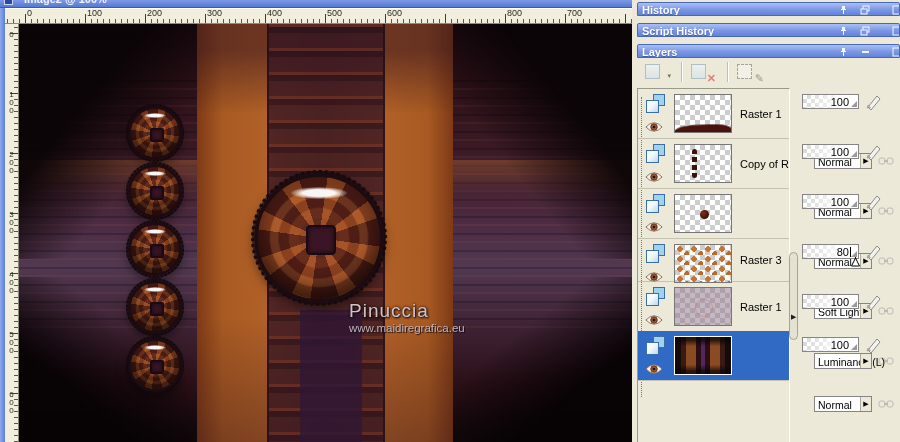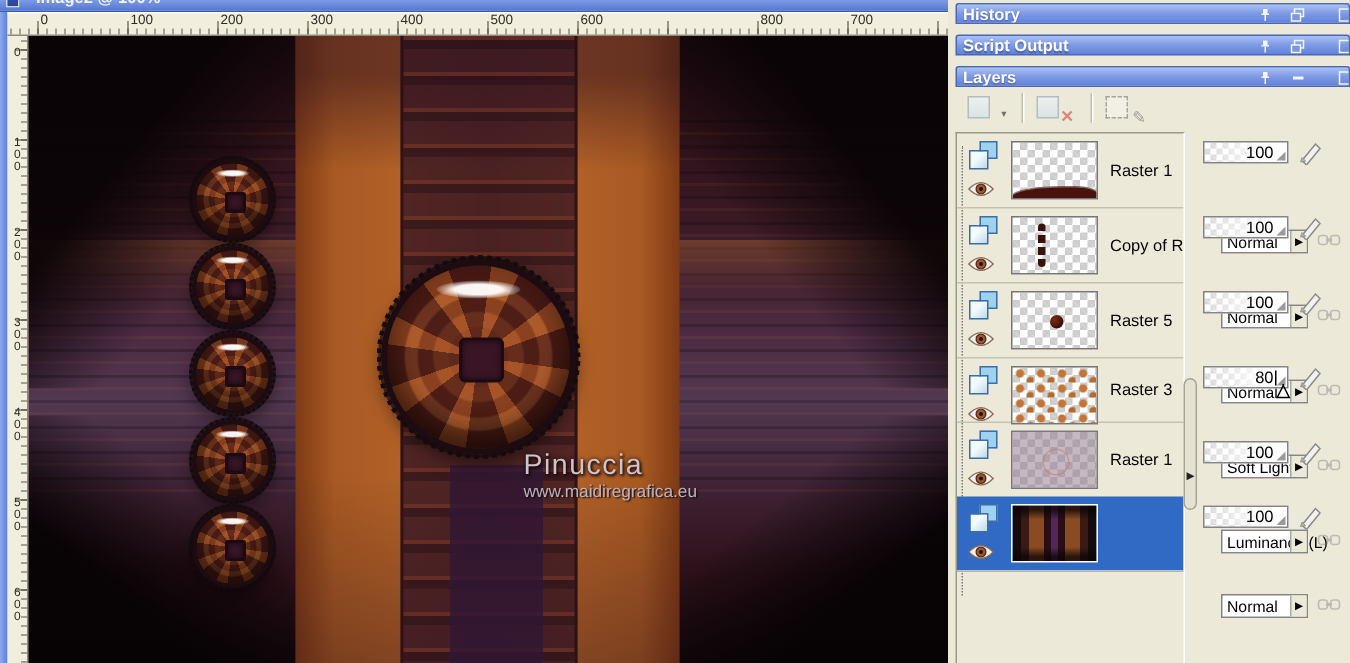--- a/index.html
+++ b/index.html
@@ -240,21 +240,21 @@
           <rect x="1" y="4" width="6" height="5" fill="#7b97e4" stroke="#f2f6ff"></rect>
         </svg>
       </span>
     <span class="bar-ic" style="right:-4px">
       <svg width="11" height="10" viewBox="0 0 11 10">
           <rect x="1" y="1" width="8" height="8" fill="none" stroke="#f2f6ff"></rect>
         </svg>
       </span>
   </div>
   <div class="panel-bar" style="top:23px">
-    <span class="ptitle">Script Output</span>
+    <span class="ptitle">Script History</span>
     <span class="bar-ic" style="right:50px">
       <svg width="11" height="10" viewBox="0 0 11 10">
           <path d="M4 1h3v3h1v1H3V4h1z" fill="#f2f6ff"></path>
           <rect x="5" y="5" width="1" height="4" fill="#f2f6ff"></rect>
         </svg>
       </span>
     <span class="bar-ic" style="right:28px">
       <svg width="11" height="10" viewBox="0 0 11 10">
           <rect x="3" y="1" width="6" height="5" fill="none" stroke="#f2f6ff"></rect>
           <rect x="1" y="4" width="6" height="5" fill="#7b97e4" stroke="#f2f6ff"></rect>
@@ -344,21 +344,20 @@
           <i class="pg front"></i>
         </div>
     <div class="eye">
       <svg width="18" height="12" viewBox="0 0 20 12">
             <path d="M1 6 Q10 -3.5 19 6 Q10 15.5 1 6 Z" fill="#f6f3ea" stroke="#8a6a58" stroke-width="1"></path>
             <circle cx="10" cy="6" r="3.6" fill="#9a5a30" stroke="#5a2a16"></circle>
             <circle cx="10" cy="6" r="1.5" fill="#25120a"></circle>
           </svg>
     </div>
     <div class="thumb th-dot checker"></div>
-    <div class="lname">Raster 5</div>
   </div>
 
   <div class="layer-row">
     <div class="licon">
           <i class="pg back"></i>
           <i class="pg front"></i>
         </div>
     <div class="eye">
       <svg width="18" height="12" viewBox="0 0 20 12">
             <path d="M1 6 Q10 -3.5 19 6 Q10 15.5 1 6 Z" fill="#f6f3ea" stroke="#8a6a58" stroke-width="1"></path>

